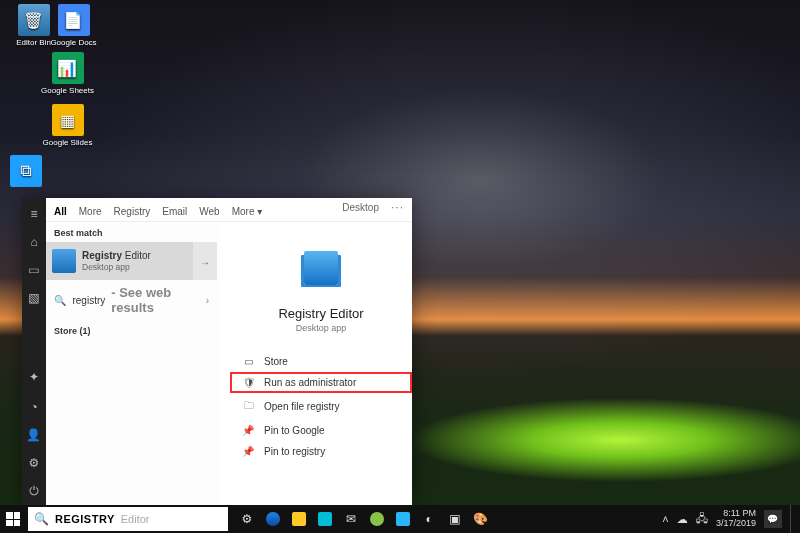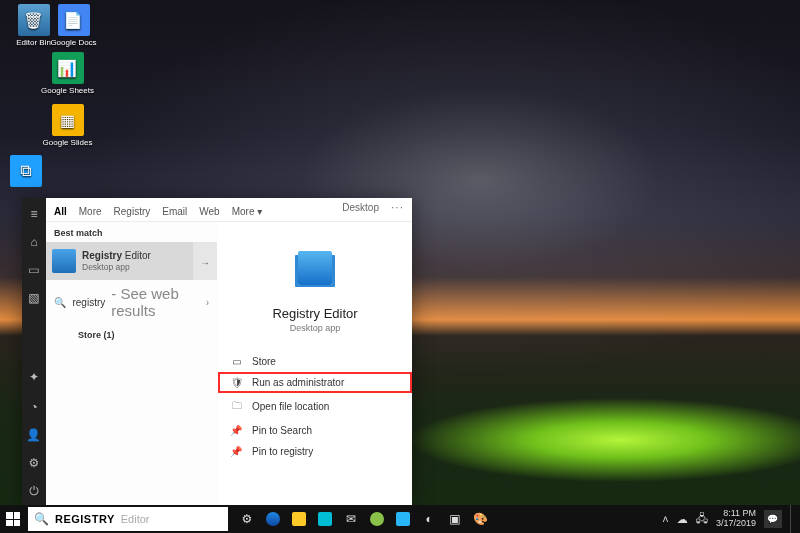--- a/index.html
+++ b/index.html
@@ -34,35 +34,35 @@
   }
   .left-rail div { width: 16px; height: 16px; color: #bbb; font-size: 12px; display:flex;align-items:center;justify-content:center; cursor:pointer;}
   .panel-body { flex: 1; display: flex; flex-direction: column; }
   .tabs { display:flex; align-items:flex-start; font-size:10px; color:#555; padding: 4px 8px 0 8px; gap: 12px; border-bottom:1px solid #ececec; height:24px;}
   .tabs .tab { padding: 4px 0 6px 0; cursor:pointer; }
   .tabs .tab.active { color:#000; border-bottom:2px solid #000; font-weight:600;}
   .tabs .spacer { flex:1; }
   .tabs .feedback { color:#666; cursor:pointer;}
   .tabs .dots { color:#666; cursor:pointer; letter-spacing:1px;}
 
-  .columns { flex:1; display:flex; }
+  .columns { flex:1; display:flex;gap:12px; }
   .col-left { width: 172px; background:#fdfdfd; border-right:1px solid rgba(0,0,0,0); font-size:10px; color:#333; display:flex; flex-direction:column;}
   .col-left .section-label { font-size:9px; color:#333; font-weight:600; padding: 6px 8px 4px 8px; }
   .best-match { display:flex; align-items:center; background:#d9d9d9; height:38px; padding:0 6px; position:relative;}
   .best-match .app-ic {width:24px;height:24px;background:linear-gradient(#4aa3e8,#1e6fb8);border-radius:2px;margin-right:6px;}
   .best-match .txt { line-height:1.2; }
   .best-match .title { font-size:10px; }
   .best-match .title b { font-weight:600; }
   .best-match .sub { font-size:8.5px; color:#666; }
   .best-match .arrow-box { position:absolute; right:0; top:0; width:24px; height:100%; background:#e6e6e6; display:flex;align-items:center;justify-content:center; color:#555;}
   .suggestion { display:flex; align-items:center; padding:5px 8px; gap:6px; cursor:pointer;}
   .suggestion .sic { width:14px; text-align:center; color:#555;}
-  .suggestion .grey { color:#888; font-size:15px;}
+  .suggestion .grey { color:#888; font-size:13px;font-weight:bold;}
   .suggestion .chev { margin-left:auto; color:#888;}
-  .store-label { padding:6px 8px; font-size:9px; font-weight:600;margin-left:24px;}
+  .store-label { padding:6px 8px; font-size:9px; font-weight:600;}
 
   .col-right { flex:1; background:#fff; display:flex; flex-direction:column; align-items:center; padding-top:22px;}
   .big-icon { width:48px; height:48px; display:flex; align-items:center; justify-content:center;}
   .big-icon .cube { width:34px; height:34px; background:linear-gradient(#57b6f1,#1670c8); transform: rotate(0deg); border-radius:2px; box-shadow: 4px 3px 0 -1px #2f89d4, -4px 3px 0 -1px #2f89d4;}
   .app-name { font-size:13px; color:#222; margin-top:14px;}
   .app-kind { font-size:9px; color:#777; margin-top:2px;}
   .actions { width:100%; margin-top:18px; font-size:10px; color:#333;}
   .action { display:flex; align-items:center; gap:8px; padding:5px 12px; cursor:pointer;}
   .action.highlight { border:2px solid #ff2a2a; padding:3px 10px;}
   .action .aic { width:14px; text-align:center; color:#444; font-size:10px;}
@@ -172,25 +172,25 @@
           <div class="action">
             <span class="aic">▭</span>
             <span>Store</span>
           </div>
           <div class="action highlight">
             <span class="aic">🛡</span>
             <span>Run as administrator</span>
           </div>
           <div class="action">
             <span class="aic">🗀</span>
-            <span>Open file location</span>
+            <span>Open file registry</span>
           </div>
           <div class="action">
             <span class="aic">📌</span>
-            <span>Pin to Search</span>
+            <span>Pin to Google</span>
           </div>
           <div class="action">
             <span class="aic">📌</span>
             <span>Pin to registry</span>
           </div>
         </div>
       </div>
     </div>
   </div>
 </div>

